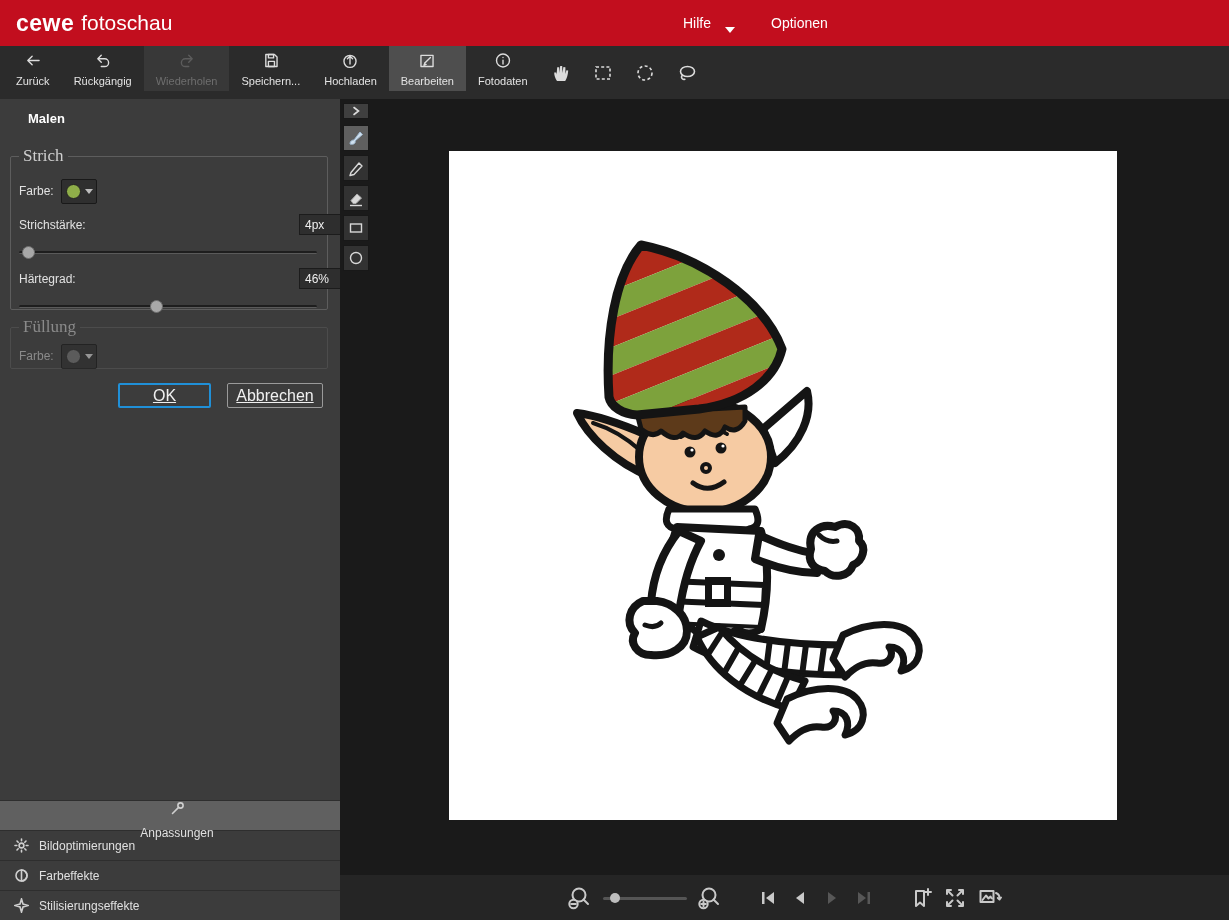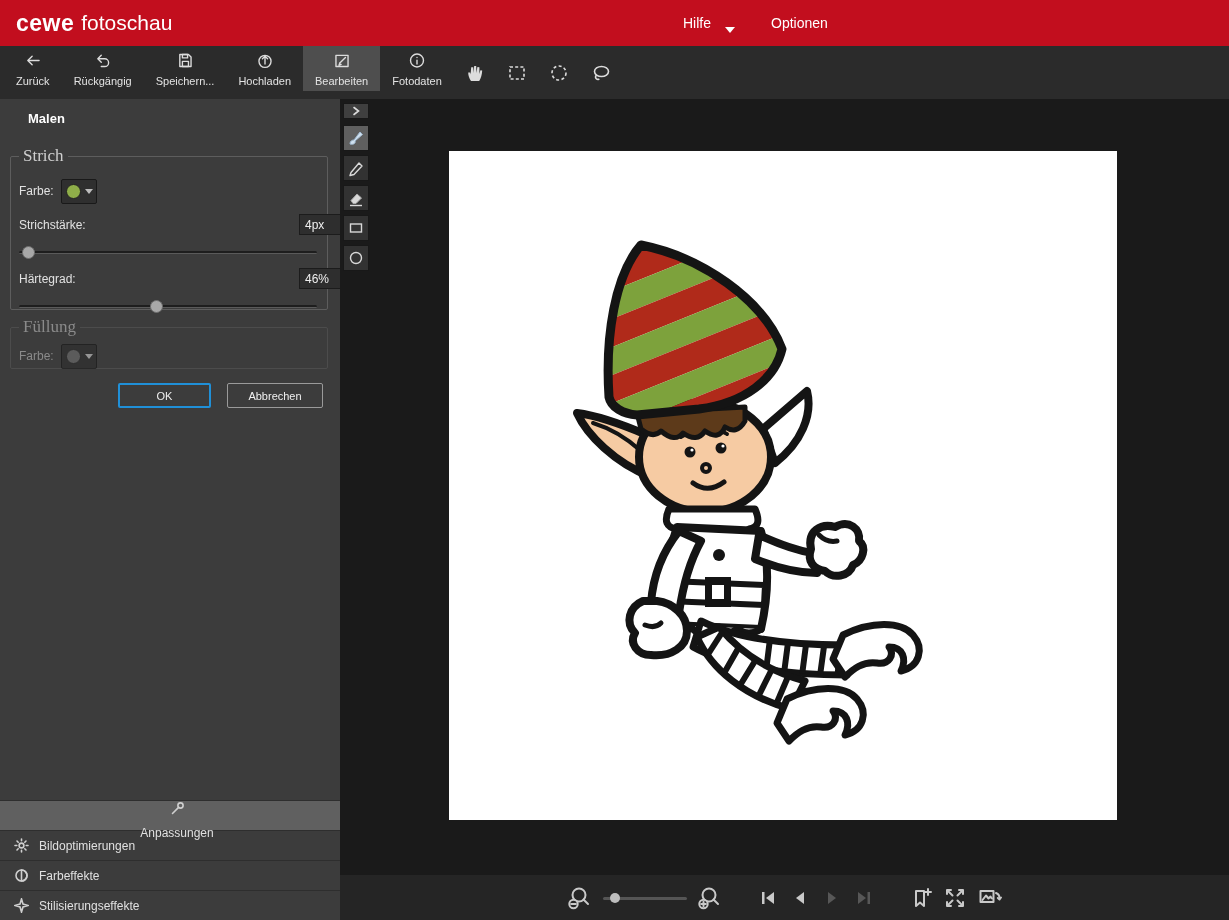--- a/index.html
+++ b/index.html
@@ -49,22 +49,22 @@
   .spin { position:absolute; height:21px; display:flex;padding-left:48px; }
   .spin .val { width:52px; height:21px; background:#2e2e2e; border:1px solid #1c1c1c; color:#efefef; font-size:12px;
                display:flex; align-items:center; padding-left:5px; }
   .spin .arrows { width:15px; display:flex; flex-direction:column; }
   .spin .arrows div { flex:1; background:#383838; border:1px solid #1c1c1c; display:flex; align-items:center; justify-content:center; }
   .tri-up { width:0; height:0; border-left:3px solid transparent; border-right:3px solid transparent; border-bottom:4px solid #c3c3c3; }
   .tri-dn { width:0; height:0; border-left:3px solid transparent; border-right:3px solid transparent; border-top:4px solid #c3c3c3; }
   .slider { position:absolute; left:8px; right:10px; height:13px; }
   .slider .track { position:absolute; left:0; right:0; top:5px; height:3px; background:#1e1e1e; border-bottom:1px solid #5a5a5a; border-radius:2px; }
   .slider .thumb { position:absolute; top:0; width:13px; height:13px; border-radius:50%; background:#a8a8a8; border:1px solid #6f6f6f; }
-  .btn { position:absolute; height:25px; background:transparent; color:#f0f0f0; font-size:11px;
-         display:flex; align-items:center; justify-content:center; border-radius:2px; }
+  .btn { position:absolute; height:25px; background:transparent; color:#f0f0f0; font-size:16px;
+         display:flex; align-items:center; justify-content:center; border-radius:2px;text-decoration:underline; }
   .btn-ok { left:118px; top:284px; width:93px; border:2px solid #2090d8; }
   .btn-cancel { left:227px; top:284px; width:96px; border:1px solid #9a9a9a; }
 
   .sections { position:absolute; left:0; bottom:0; width:340px; }
   .sec-row { height:30px; display:flex; align-items:center; gap:10px; padding-left:14px; color:#e0e0e0; font-size:12px;
              border-top:1px solid #2e2e2e; background:#3c3c3c; }
   .sec-row.active { background:#606060;flex-direction:column; }
   .sec-ico { width:15px; height:15px; flex:0 0 15px; }
   .sec-ico * { stroke:#cfcfcf; fill:none; stroke-width:1.6; stroke-linecap:round; }
 
@@ -119,20 +119,29 @@
       <span class="tlabel">Zurück</span>
     </div>
     <div class="tb">
       <svg width="22" height="22" viewBox="0 0 22 22">
           <g class="ticon">
             <path d="M6 9 H13 a4.5 4.5 0 0 1 0 9 H9"></path>
             <path d="M9 5 L5 9 L9 13"></path>
           </g>
         </svg>
       <span class="tlabel">Rückgängig</span>
+    </div>
+    <div class="tb disabled">
+      <svg width="22" height="22" viewBox="0 0 22 22">
+          <g class="ticon">
+            <path d="M16 9 H9 a4.5 4.5 0 0 0 0 9 H13"></path>
+            <path d="M13 5 L17 9 L13 13"></path>
+          </g>
+        </svg>
+      <span class="tlabel">Wiederholen</span>
     </div>
     <div class="tb">
       <svg width="22" height="22" viewBox="0 0 22 22">
           <g class="ticon">
             <path d="M5 4 H15 L18 7 V18 H5 Z"></path>
             <rect x="8" y="12" width="7" height="6"></rect>
             <rect x="8" y="4" width="6" height="4"></rect>
           </g>
         </svg>
       <span class="tlabel">Speichern...</span>

